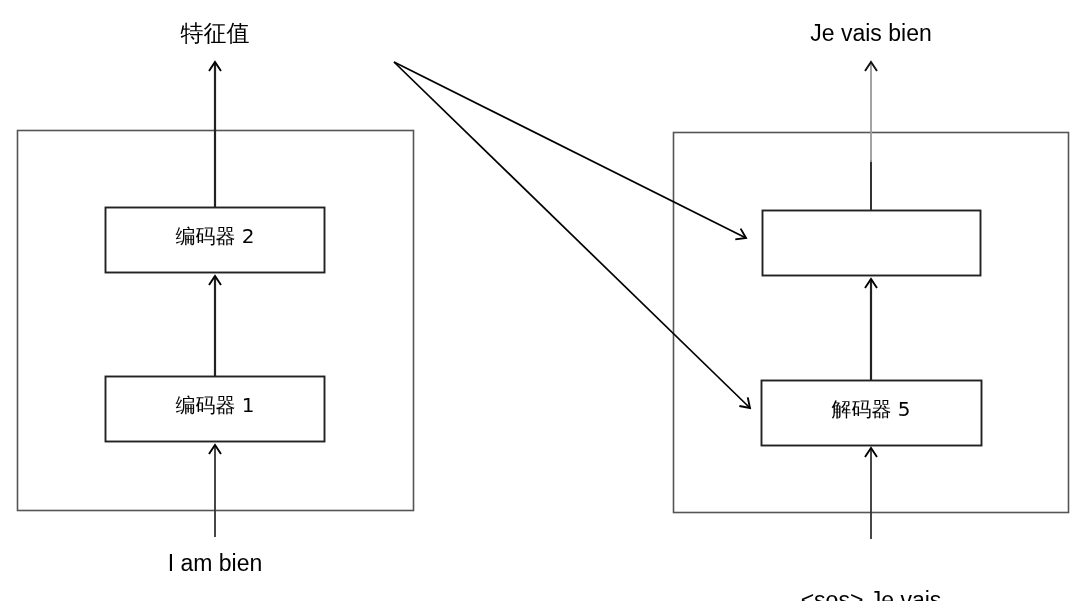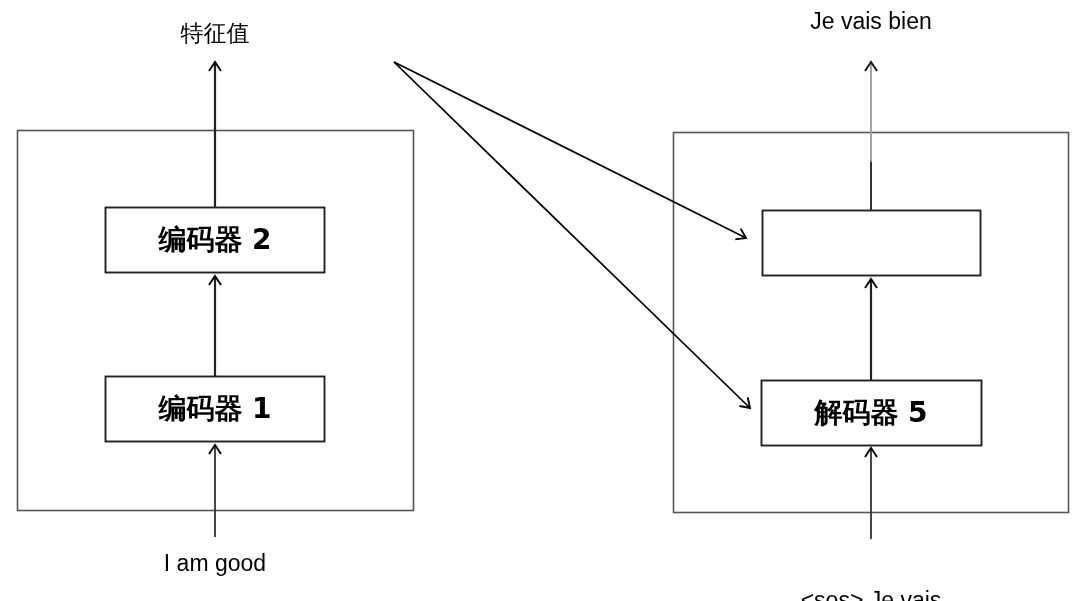--- a/index.html
+++ b/index.html
@@ -29,22 +29,21 @@
     white-space: pre;
     color: #000000;
     text-align: center;
     line-height: 1;
   }
   .outer-label {
     font-size: 23px;
     letter-spacing: 0px;
   }
   .box-label {
-    font-size: 28px;
-    font-weight: bold;
+    font-size: 20px;
   }
   .cjk {
     font-family: "DejaVu Sans", "Liberation Sans", sans-serif;
   }
   .latin {
     font-family: "Liberation Sans", "DejaVu Sans", sans-serif;
   }
 </style>
 </head>
 <body>
@@ -90,22 +89,22 @@
 
     <line x1="394" y1="62" x2="750" y2="408" stroke="#000000" stroke-width="1.7" marker-end="url(#arrowOpen)"></line>
   </svg>
 
   <div class="label outer-label cjk" style="left:115px; top:22px; width:200px;">特征值</div>
 
   <div class="label box-label cjk" style="left:105px; top:226px; width:220px;">编码器 2</div>
 
   <div class="label box-label cjk" style="left:105px; top:395px; width:220px;">编码器 1</div>
 
-  <div class="label outer-label latin" style="left:105px; top:552px; width:220px;">I am good</div>
+  <div class="label outer-label latin" style="left:105px; top:552px; width:220px;">I am bien</div>
 
-  <div class="label outer-label latin" style="left:760px; top:10px; width:222px;">Je vais bien</div>
+  <div class="label outer-label latin" style="left:760px; top:22px; width:222px;">Je vais bien</div>
 
 
   <div class="label box-label cjk" style="left:761px; top:399px; width:220px;">解码器 5</div>
 
   <div class="label outer-label latin" style="left:730px; top:552px; width:282px;margin-top:37px;">&lt;sos&gt; Je vais</div>
 
 </div>
 
 </body></html>

